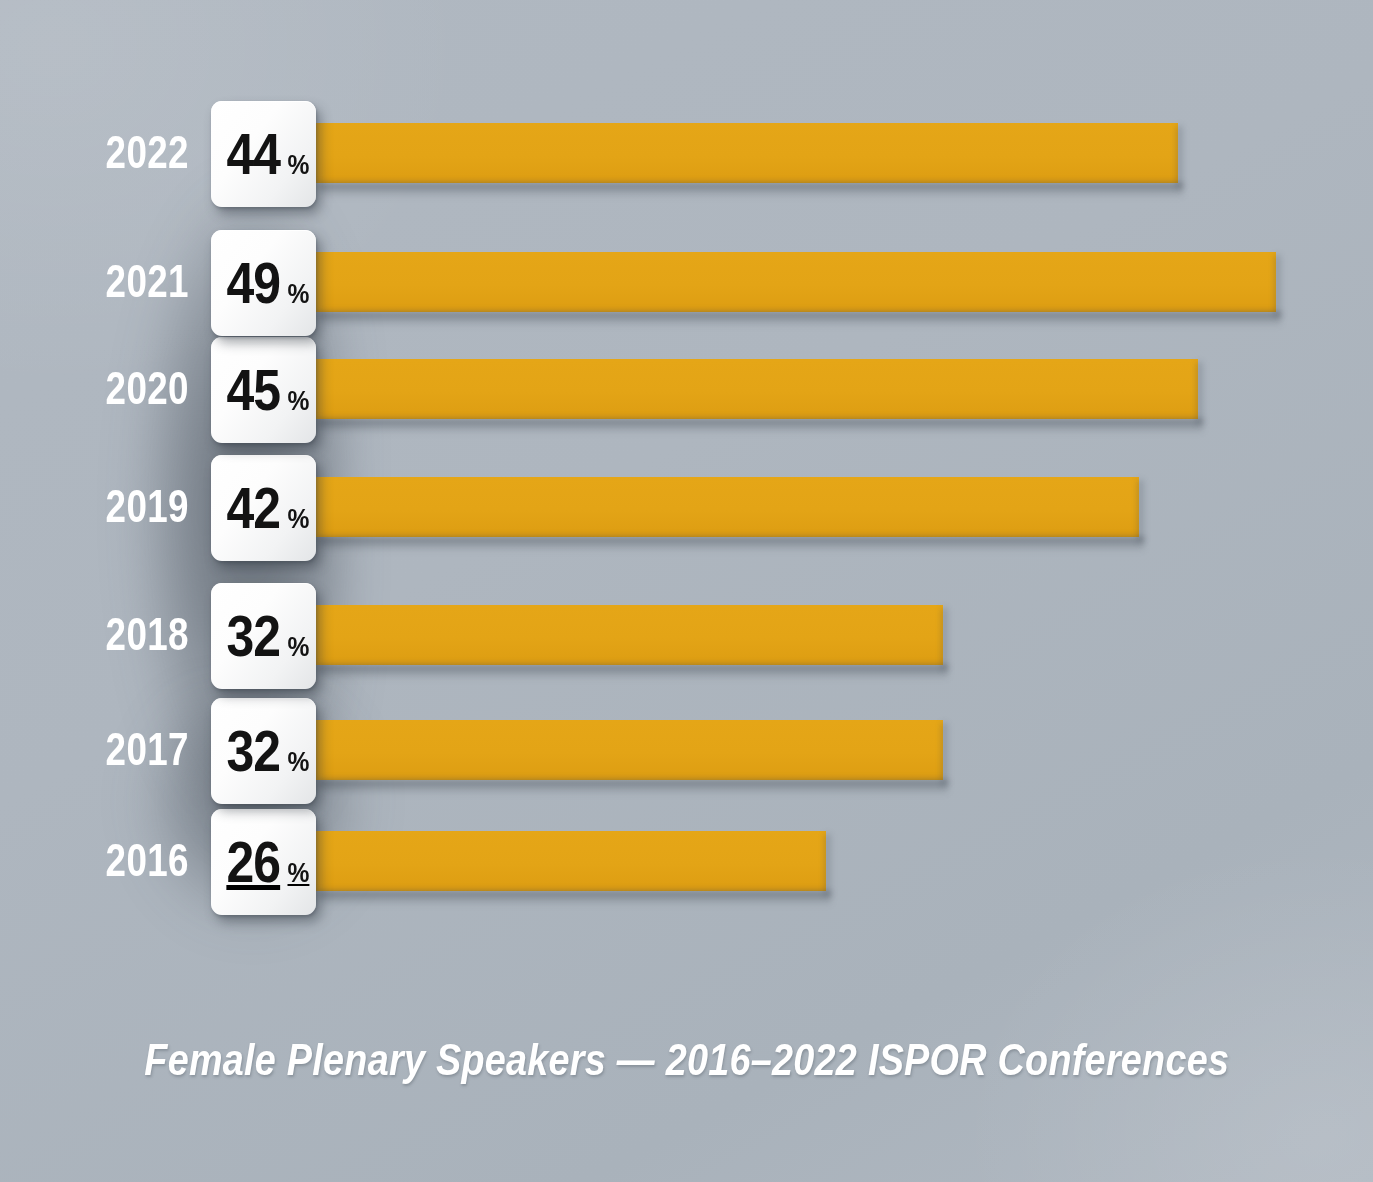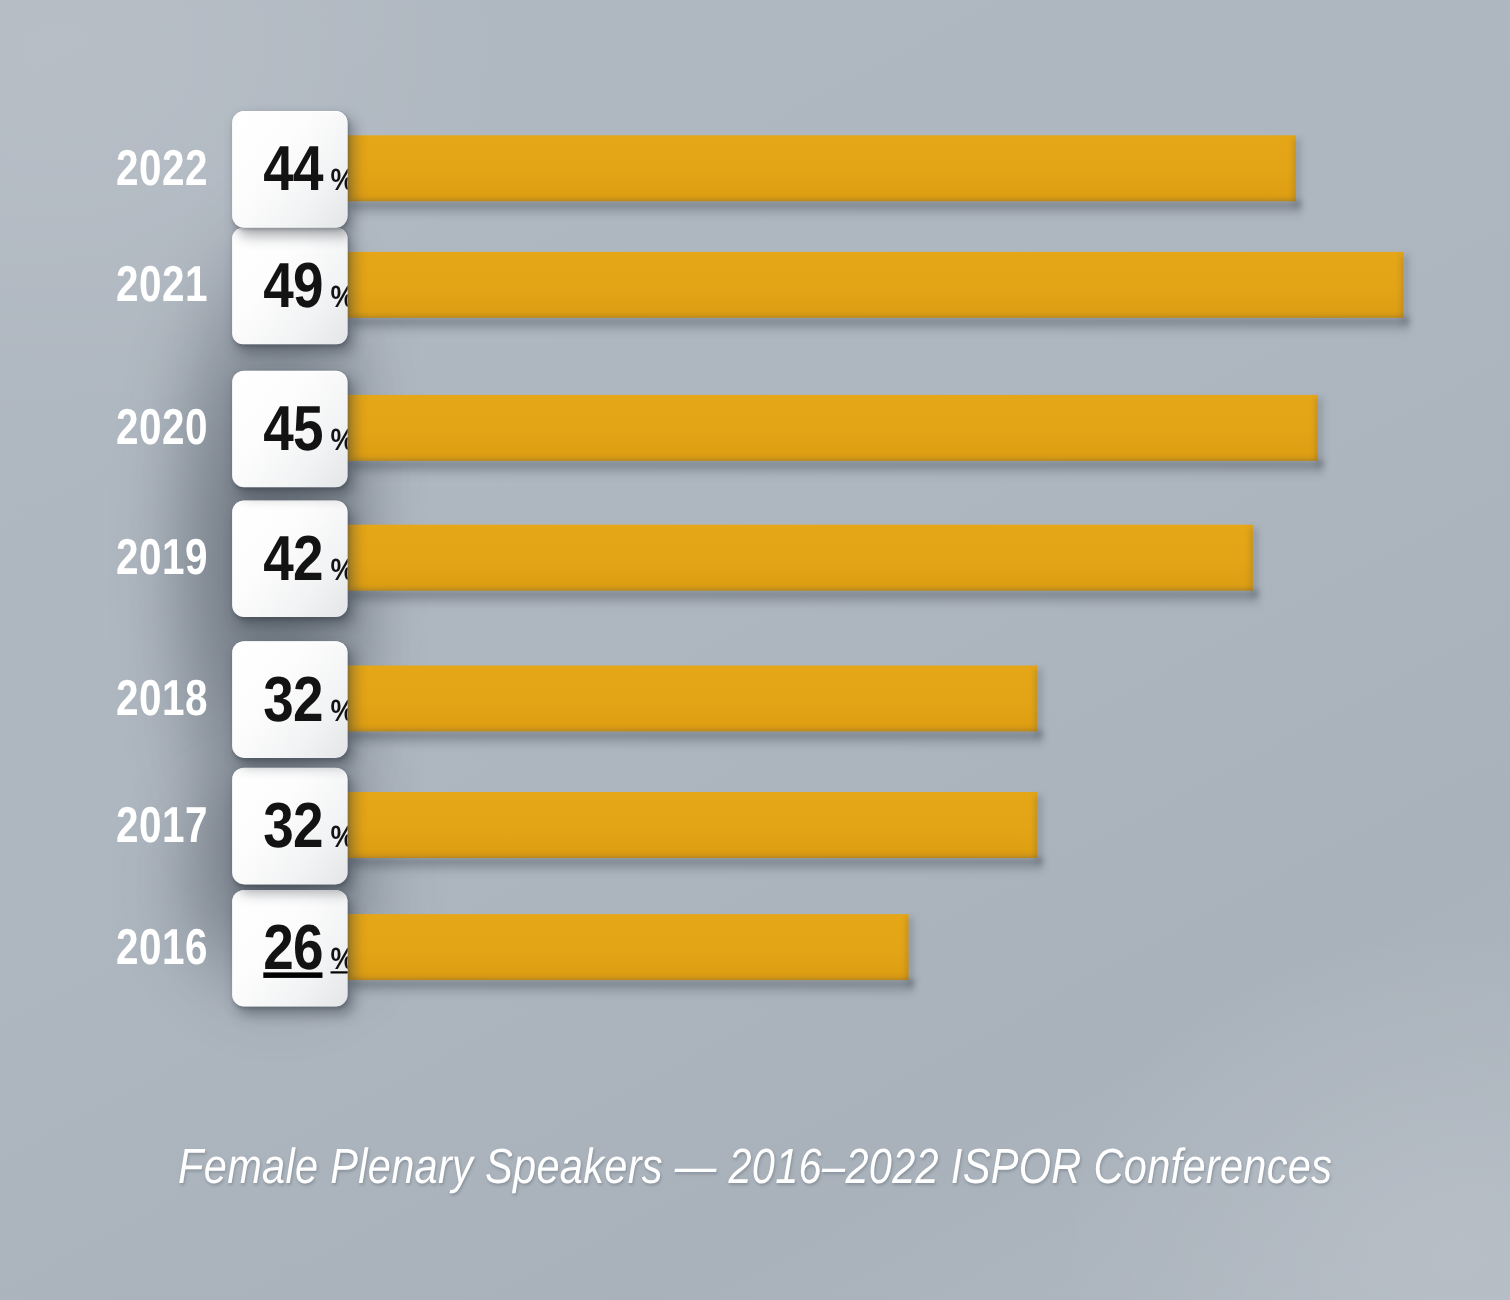--- a/index.html
+++ b/index.html
@@ -133,21 +133,21 @@
       1px 2px 3px rgba(45,53,63,0.25),
       inset 0 1px 0 rgba(255,255,255,0.95);
     display: flex;
     align-items: center;
     justify-content: flex-start;
     overflow: hidden;
   }
   .card-inner {
     display: flex;
     align-items: baseline;
-    padding-left: 24px;
+    padding-left: 11px;
     line-height: 1;
   }
   .pct-num {
     color: #131313;
     font-family: "Liberation Sans Narrow", "Liberation Sans", sans-serif;
     font-size: 58px;
     font-weight: 700;
     letter-spacing: -1px;
     transform: scaleX(0.86);
     transform-origin: left baseline;
@@ -167,21 +167,21 @@
   
   .caption {
     position: absolute;
     left: 0;
     top: 1034px;
     width: 1373px;
     text-align: center;
     color: #ffffff;
     font-family: "Liberation Sans Narrow", "Liberation Sans", sans-serif;
     font-size: 45px;
-    font-weight: 400;
+    font-weight: 700;
     font-style: italic;
     letter-spacing: 0.3px;
     white-space: nowrap;
   }
   .caption span {
     display: inline-block;
     transform: scaleX(0.84);
     transform-origin: center;
     text-shadow: 1px 2px 3px rgba(60,68,78,0.30);
   }
@@ -201,27 +201,27 @@
           <div class="bar"></div>
           <div class="bar-cap"></div>
         </div>
         <div class="card" style="top: 0px; z-index: 100;">
           <div class="card-inner">
             <span class="pct-num">44</span>
             <span class="pct-sign">%</span>
           </div>
         </div>
       </div>
-      <div class="row" style="top: 207px;">
+      <div class="row" style="top: 230px;">
         <div class="year" style="top: 28px;">2021</div>
         <div class="bar-wrap" style="top: 22px; width: 960px;">
           <div class="bar"></div>
           <div class="bar-cap"></div>
         </div>
-        <div class="card" style="top: 0px; z-index: 99; border-radius: 10px;">
+        <div class="card" style="top: 0px; z-index: 99;">
           <div class="card-inner">
             <span class="pct-num">49</span>
             <span class="pct-sign">%</span>
           </div>
         </div>
       </div>
       <div class="row" style="top: 337px;">
         <div class="year" style="top: 28px;">2020</div>
         <div class="bar-wrap" style="top: 22px; width: 882px;">
           <div class="bar"></div>

